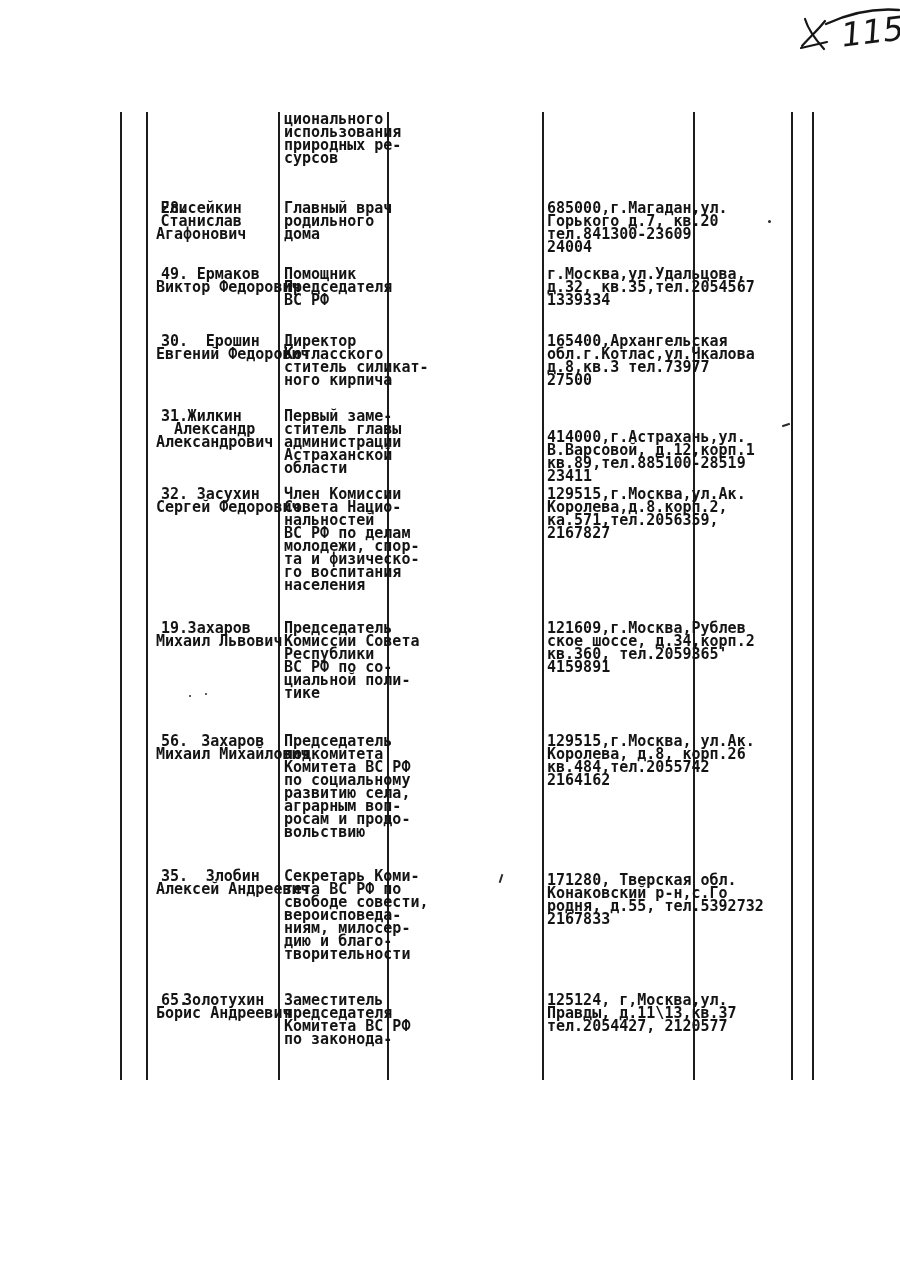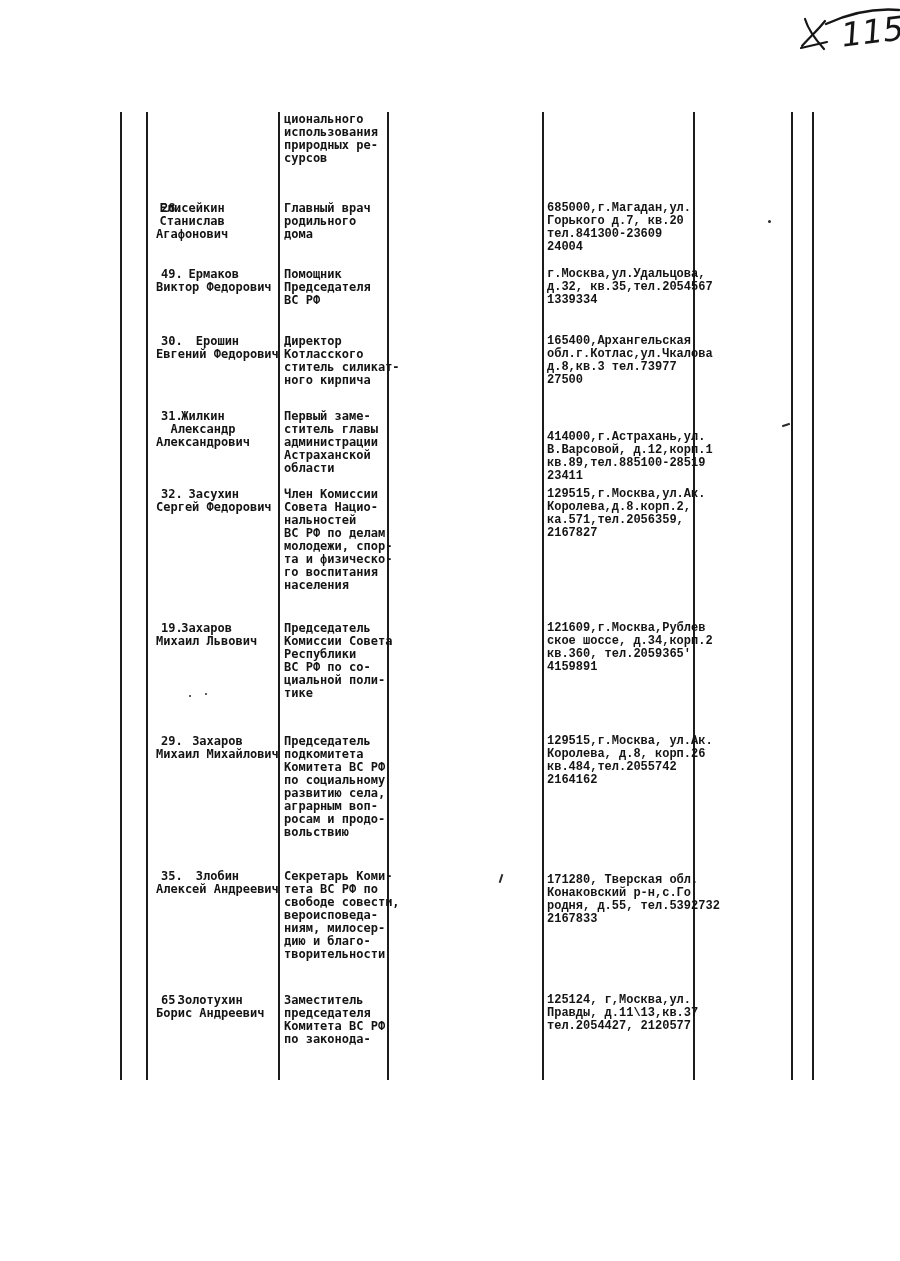--- a/index.html
+++ b/index.html
@@ -17,30 +17,30 @@
     width:2px;
     top:112px;
     height:968px;
     background:#1c1c1c;
   }
   .row{position:absolute;left:0;width:900px;}
   .cell{
     position:absolute;
     top:0;
     white-space:pre-line;
-    font-size:12px;
+    font-size:15px;
     line-height:13px;
     font-weight:700;
     letter-spacing:0px;
     color:#141414;
   }
   .cell.num{left:121px;margin-left:40px;}
   .cell.name{left:156px;text-align:center;}
   .cell.pos{left:284px;}
-  .cell.addr{left:547px;font-family:Liberation Mono, monospace;}
+  .cell.addr{left:547px;}
   .artifact{position:absolute;background:#2a2a2a;}
   .dot{border-radius:50%;}
   #hand-note{position:absolute;left:795px;top:2px;}
   #hand-num-text{
     font-family:"DejaVu Sans",sans-serif;
     font-style:italic;
     font-size:33px;
     fill:#161616;
   }
 </style>
@@ -159,21 +159,21 @@
 ВС РФ по со-
 циальной поли-
 тике</div>
     <div class="cell addr">121609,г.Москва,Рублев
 ское шоссе, д.34,корп.2
 кв.360, тел.2059365'
 4159891</div>
   </div>
 
   <div class="row" style="top:735px">
-    <div class="cell num">29.</div>
+    <div class="cell num">56.</div>
     <div class="cell name">Захаров
 Михаил Михайлович</div>
     <div class="cell pos">Председатель
 подкомитета
 Комитета ВС РФ
 по социальному
 развитию села,
 аграрным воп-
 росам и продо-
 вольствию</div>

